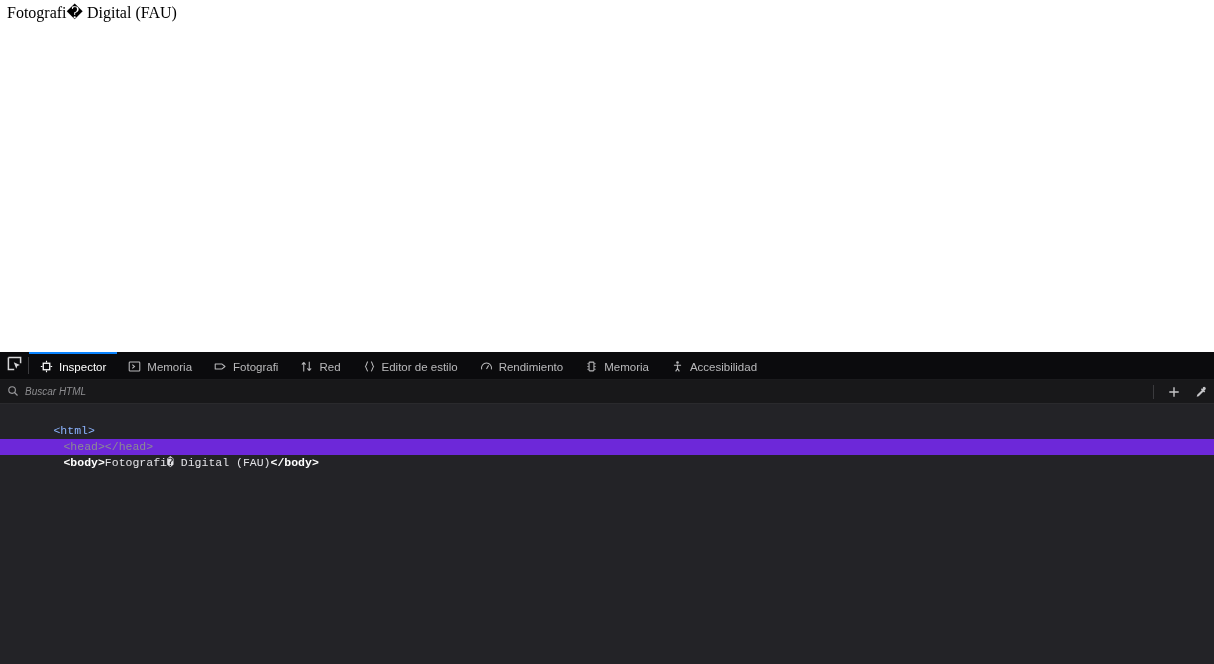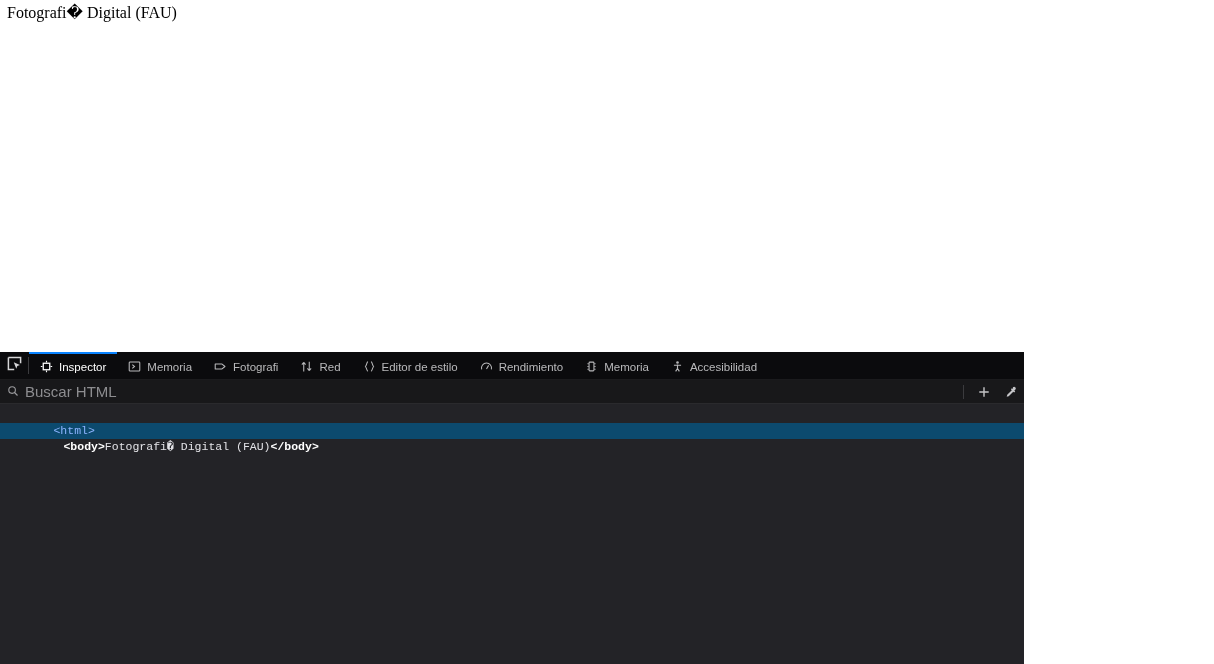--- a/index.html
+++ b/index.html
@@ -32,21 +32,21 @@
     color: #000000;
     padding: 4px 0 0 7px;
     white-space: pre;
   }
 
   
   #devtools {
     position: absolute;
     left: 0;
     top: 352px;
-    width: 1024px;
+    width: 1214px;
     height: 312px;
     background: #0b0b0d;
     display: flex;
     flex-direction: column;
     font-family: "Liberation Sans", sans-serif;
   }
 
   
   #toolbar {
     height: 27px;
@@ -122,24 +122,25 @@
     padding-left: 7px;
     flex: 1 1 auto;
     height: 100%;
   }
   #search-input {
     background: transparent;
     border: 0;
     outline: 0;
     color: #c0c0c2;
     font-family: "Liberation Sans", sans-serif;
-    font-size: 15px;
+    font-size: 10px;
     width: 420px;
     height: 100%;
     padding: 0;
+    font-style: italic;
   }
   #search-input::placeholder { color: #8d8d90; opacity: 1; }
   #sb-actions {
     display: flex;
     align-items: center;
     height: 100%;
     flex: 0 0 auto;
   }
   .sb-sep {
     width: 1px;
@@ -167,21 +168,21 @@
   }
   .node {
     height: 16px;
     line-height: 16px;
     white-space: pre;
     color: #b8b8bd;
     padding-left: 12px;
   }
   .node.depth1 { padding-left: 22px; }
   .node.selected {
-    background: #0c4a6e;
+    background: #6d28d9;
     color: #e8e8ea;
   }
   .tag { color: #8cb4ff; text-align: right; }
   .node.dim .tag { color: #8c8c92; }
   .node.selected .tag { color: #ffffff; font-weight: bold; }
   .txt { color: #c9c9cf; }
   .node.selected .txt { color: #e2e2e6; }
 </style>
 </head>
 <body>
@@ -310,18 +311,21 @@
           <path d="M10.2 2.6a1.9 1.9 0 0 1 2.7 2.7l-1.1 1.1 1 1-1.2 1.2-1-1-5.2 5.2-2.3.6.6-2.3 5.2-5.2-1-1L9.1 3.7l1 1z" fill="#c5c5c8"></path>
         </svg>
       </div>
     </div>
   </div>
 
   <div id="markup">
     <div class="node">
       <span class="tag">&lt;html&gt;</span>
     </div>
+    <div class="node depth1 dim">
+      <span class="tag">&lt;head&gt;&lt;/head&gt;</span>
+    </div>
     <div class="node depth1 selected">
       <span class="tag">&lt;body&gt;</span><span class="txt">Fotografi� Digital (FAU)</span><span class="tag">&lt;/body&gt;</span>
     </div>
   </div>
 
 </div>
 
 </body></html>

